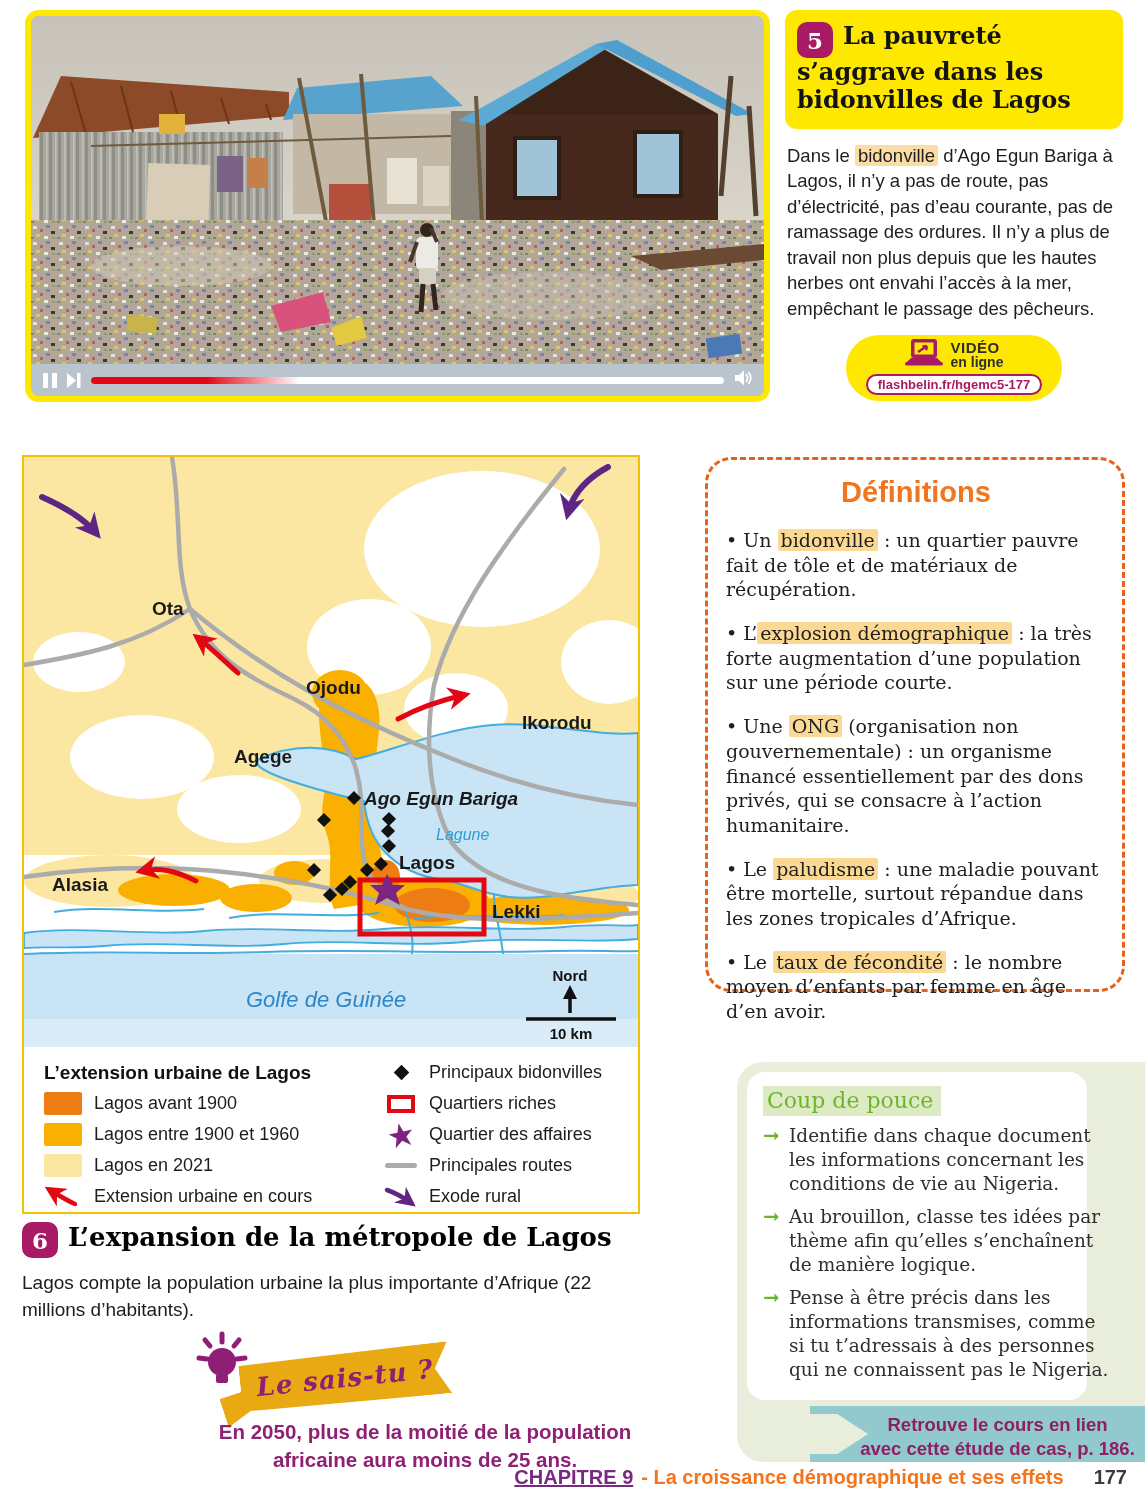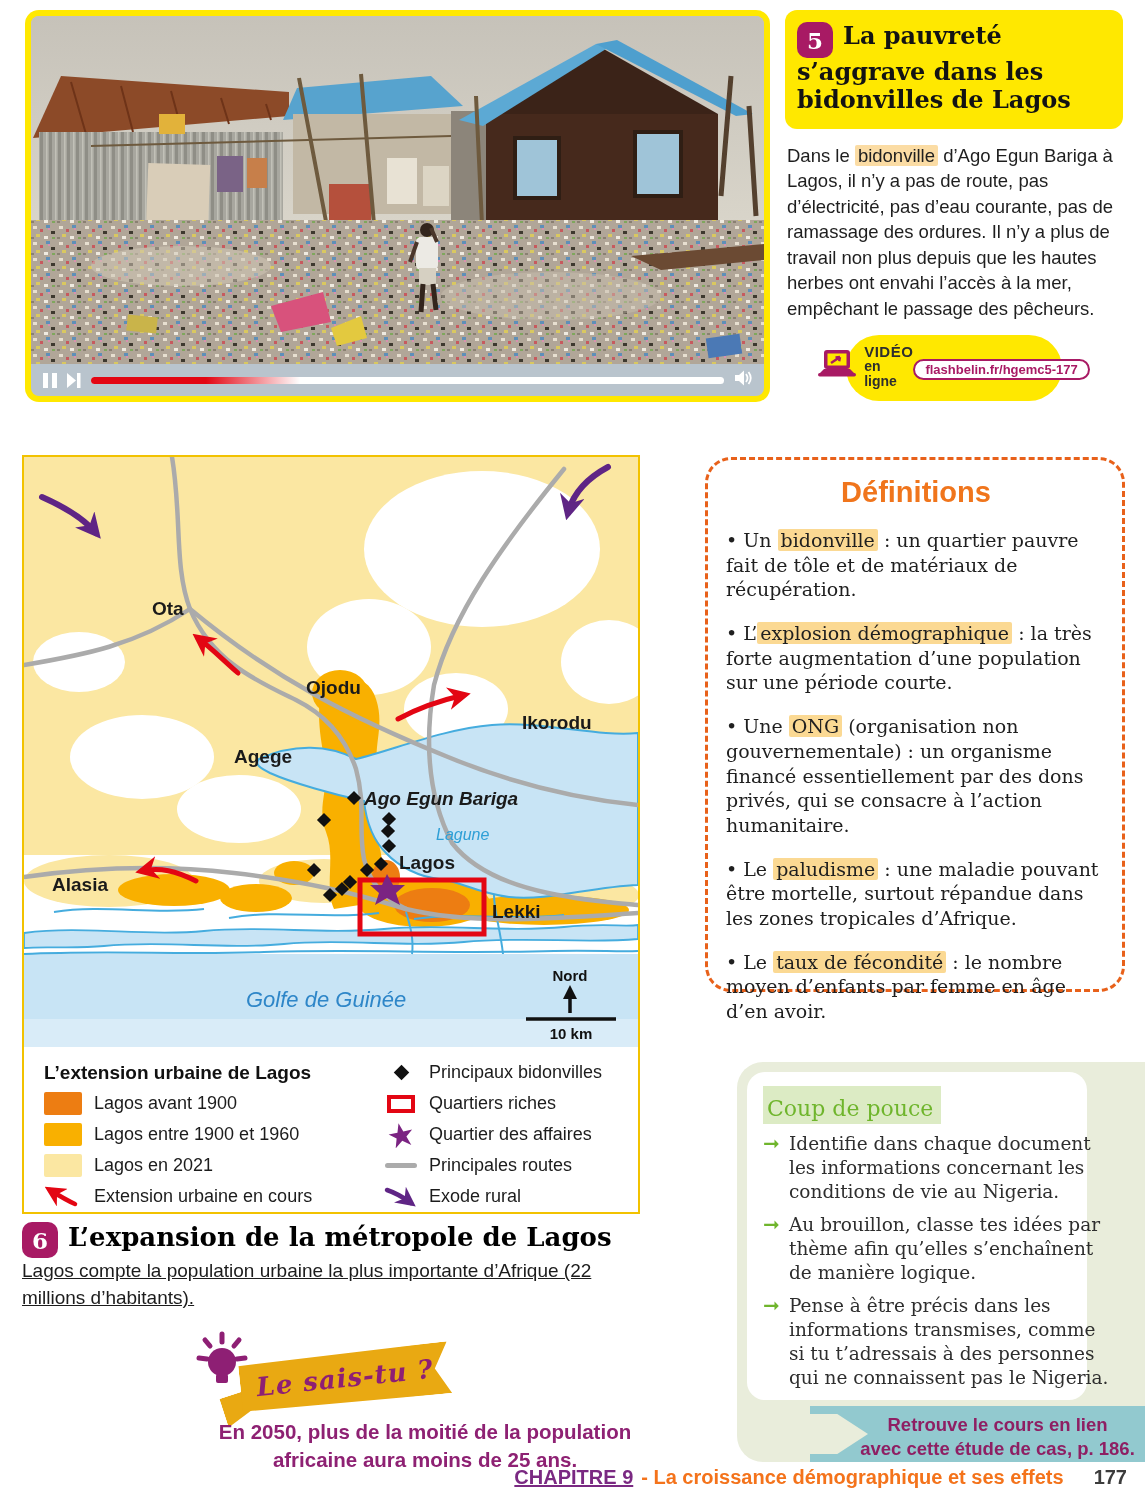--- a/index.html
+++ b/index.html
@@ -24,21 +24,21 @@
   .doc5{position:absolute;left:785px;top:10px;width:338px;}
   .doc5-head{background:#FFE800;border-radius:12px;padding:12px 12px 14px 12px;}
   .numbadge{display:inline-flex;align-items:center;justify-content:center;
     width:36px;height:36px;background:#A81A64;border-radius:10px;color:#fff;
     font-family:"DejaVu Serif",serif;font-weight:bold;font-size:23px;vertical-align:top;margin-right:10px;}
   .doc5-title{display:inline;font-family:"DejaVu Serif",serif;font-weight:bold;
     font-size:24px;line-height:1.18;color:#131313;}
   .doc5-body{padding:14px 2px 6px 2px;font-size:18.5px;line-height:1.38;color:#1e1e1e;}
   .hl{background:#FBDCA4;padding:0 3px;border-radius:2px;}
   .video-blob{margin:8px auto 8px auto;width:216px;height:66px;background:#FFE800;
-    border-radius:38px;position:relative;display:flex;flex-direction:row;
+    border-radius:38px;position:relative;display:flex;flex-direction:column;
     align-items:center;justify-content:center;}
   .vb-row{display:flex;align-items:center;gap:8px;margin-top:-4px;}
   .vb-text div{font-weight:bold;color:#2e2e2e;line-height:1.05;}
   .vb-line1{font-size:15px;letter-spacing:.5px;}
   .vb-line2{font-size:14px;}
   .vb-pill{margin-top:2px;background:#fff;border:2px solid #A81A64;border-radius:13px;
     color:#A81A64;font-weight:bold;font-size:13px;padding:1px 10px;white-space:nowrap;}
   
   .map-card{position:absolute;left:22px;top:455px;width:618px;height:759px;
     border:2px solid #F2C200;background:#fff;box-sizing:border-box;}
@@ -58,36 +58,36 @@
   .defs-title{text-align:center;color:#F0751C;font-weight:bold;font-size:29px;margin:4px 0 12px 0;}
   .def-item{font-family:"DejaVu Serif",serif;font-size:19px;line-height:1.3;
     color:#1f1f1f;margin-bottom:10px;}
   .def-item .hl{background:#FBD993;}
   
   .coup{position:absolute;left:737px;top:1062px;width:408px;height:400px;
     background:#E9EDDB;border-radius:26px 0 0 26px;}
   .coup-inner{position:absolute;left:10px;top:10px;right:58px;bottom:62px;
     background:#fff;border-radius:18px;padding:14px 8px 8px 16px;box-sizing:content-box;}
   .coup-title{display:inline-block;font-family:"DejaVu Serif",serif;font-size:22px;
-    color:#6FB52C;background:#DCEBC4;padding:10px 8px 3px 4px;margin-bottom:8px;}
+    color:#6FB52C;background:#DCEBC4;padding:2px 8px 3px 4px;margin-bottom:8px;}
   .coup-item{position:relative;font-family:"DejaVu Serif",serif;font-size:18.5px;
     line-height:1.3;color:#2e2e2e;padding-left:26px;margin-bottom:9px;width:320px;}
   .coup-arrow{position:absolute;left:0;top:-2px;color:#6FB52C;font-family:"DejaVu Sans",sans-serif;
     font-weight:bold;font-size:20px;}
   
   .course-banner{position:absolute;left:810px;top:1406px;width:335px;height:56px;
     background:#92C9CF;color:#8E1F63;font-weight:bold;font-size:18.5px;line-height:1.3;
     text-align:center;box-sizing:border-box;padding:7px 8px 0 48px;}
   .green-tail{position:absolute;left:772px;top:1414px;width:96px;height:40px;background:#E9EDDB;
     -webkit-clip-path:polygon(0 0,68% 0,100% 50%,68% 100%,0 100%);
     clip-path:polygon(0 0,68% 0,100% 50%,68% 100%,0 100%);}
   
   .doc6{position:absolute;left:22px;top:1222px;width:640px;}
   .doc6-title{display:inline;font-family:"DejaVu Serif",serif;font-weight:bold;font-size:26px;color:#000000;}
-  .doc6-body{font-size:19px;line-height:1.4;color:#1c1c1c;width:600px;text-decoration:underline;}
+  .doc6-body{margin-top:12px;font-size:19px;line-height:1.4;color:#1c1c1c;width:600px;}
   
   .saistu{position:absolute;left:185px;top:1330px;width:470px;}
   .ribbon{position:absolute;left:55px;top:22px;width:210px;height:52px;background:#E9A912;
     transform:rotate(-6deg);
     -webkit-clip-path:polygon(0 6%,100% 0,93% 50%,100% 100%,3% 94%,0 100%);
     clip-path:polygon(0 6%,100% 0,93% 50%,100% 100%,3% 94%,0 100%);
     display:flex;align-items:center;justify-content:center;}
   .ribbon-tail{position:absolute;left:38px;top:62px;width:40px;height:30px;background:#E9A912;
     transform:rotate(-18deg);
     clip-path:polygon(0 0,100% 0,100% 55%,0 100%);-webkit-clip-path:polygon(0 0,100% 0,100% 55%,0 100%);}

